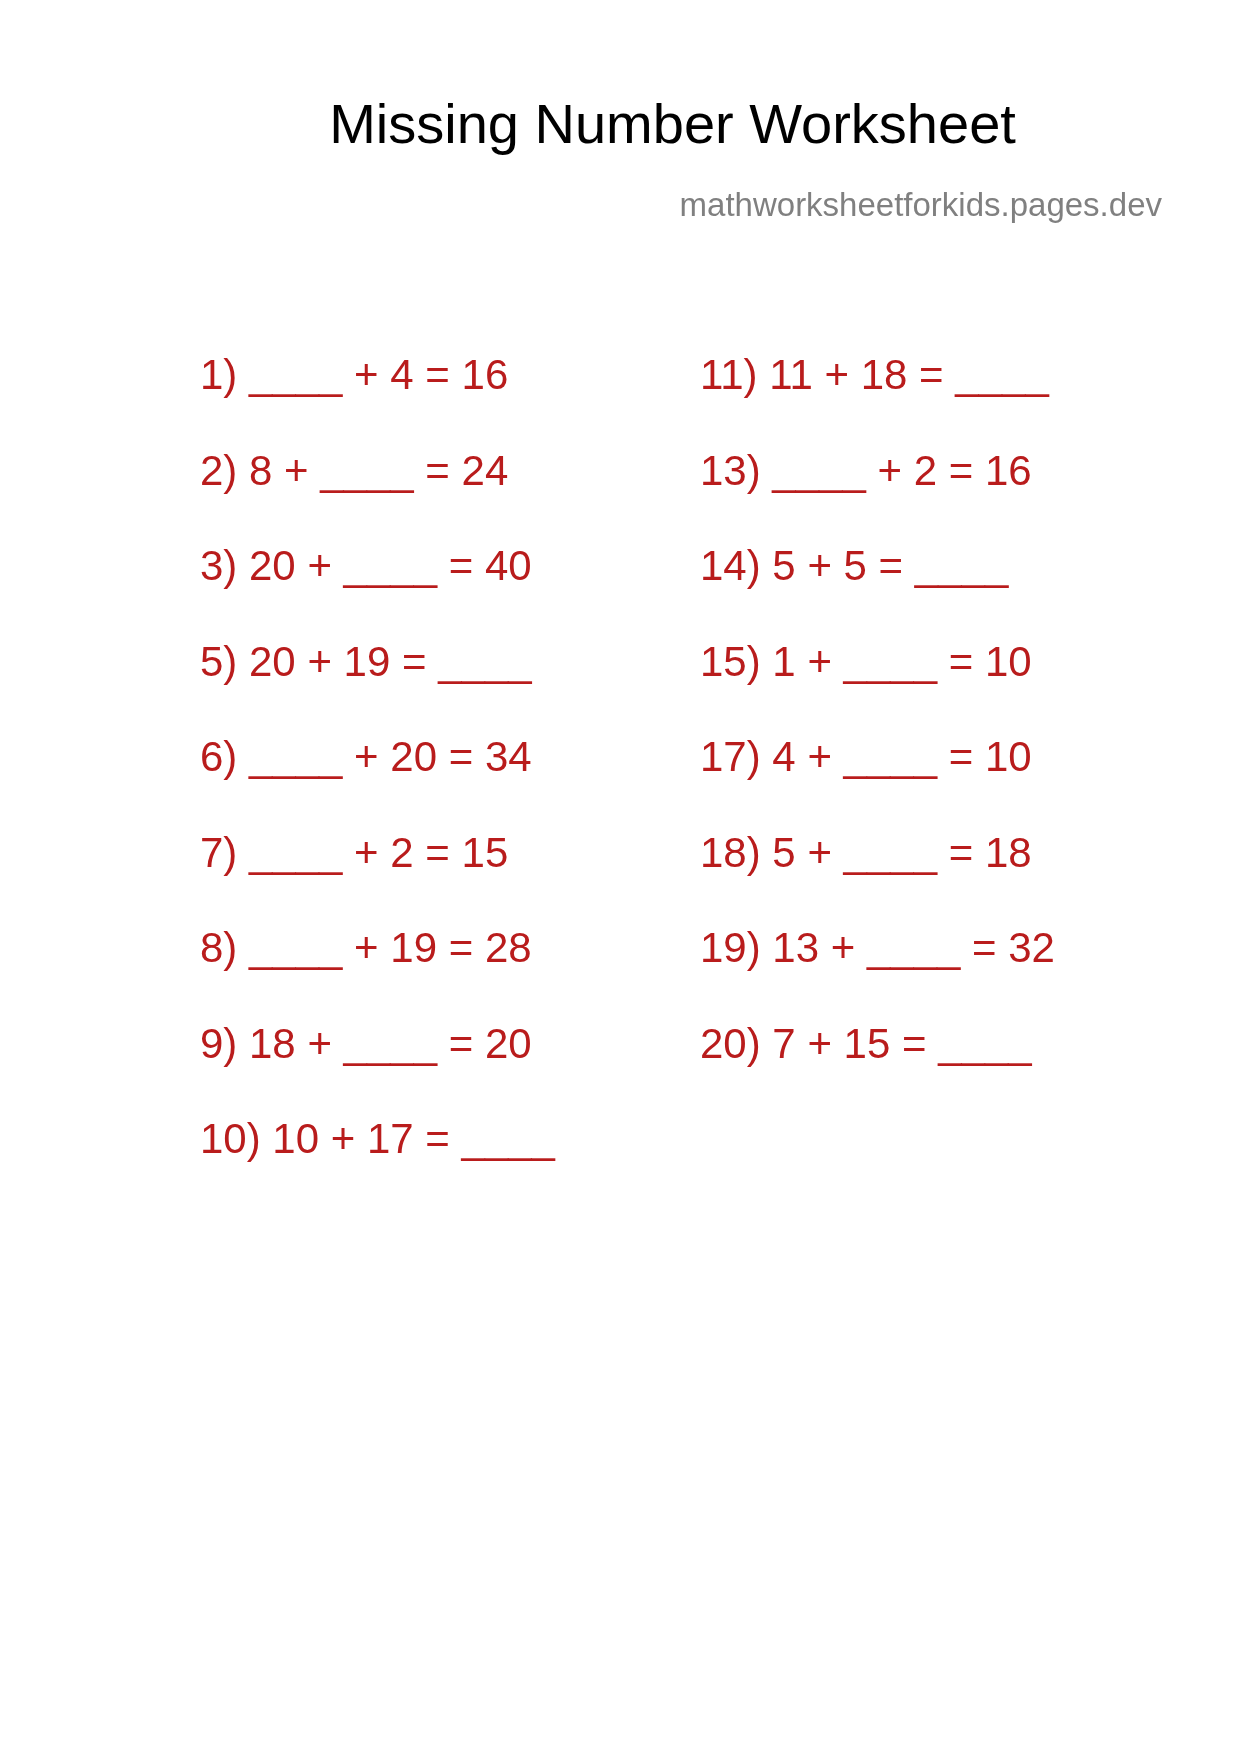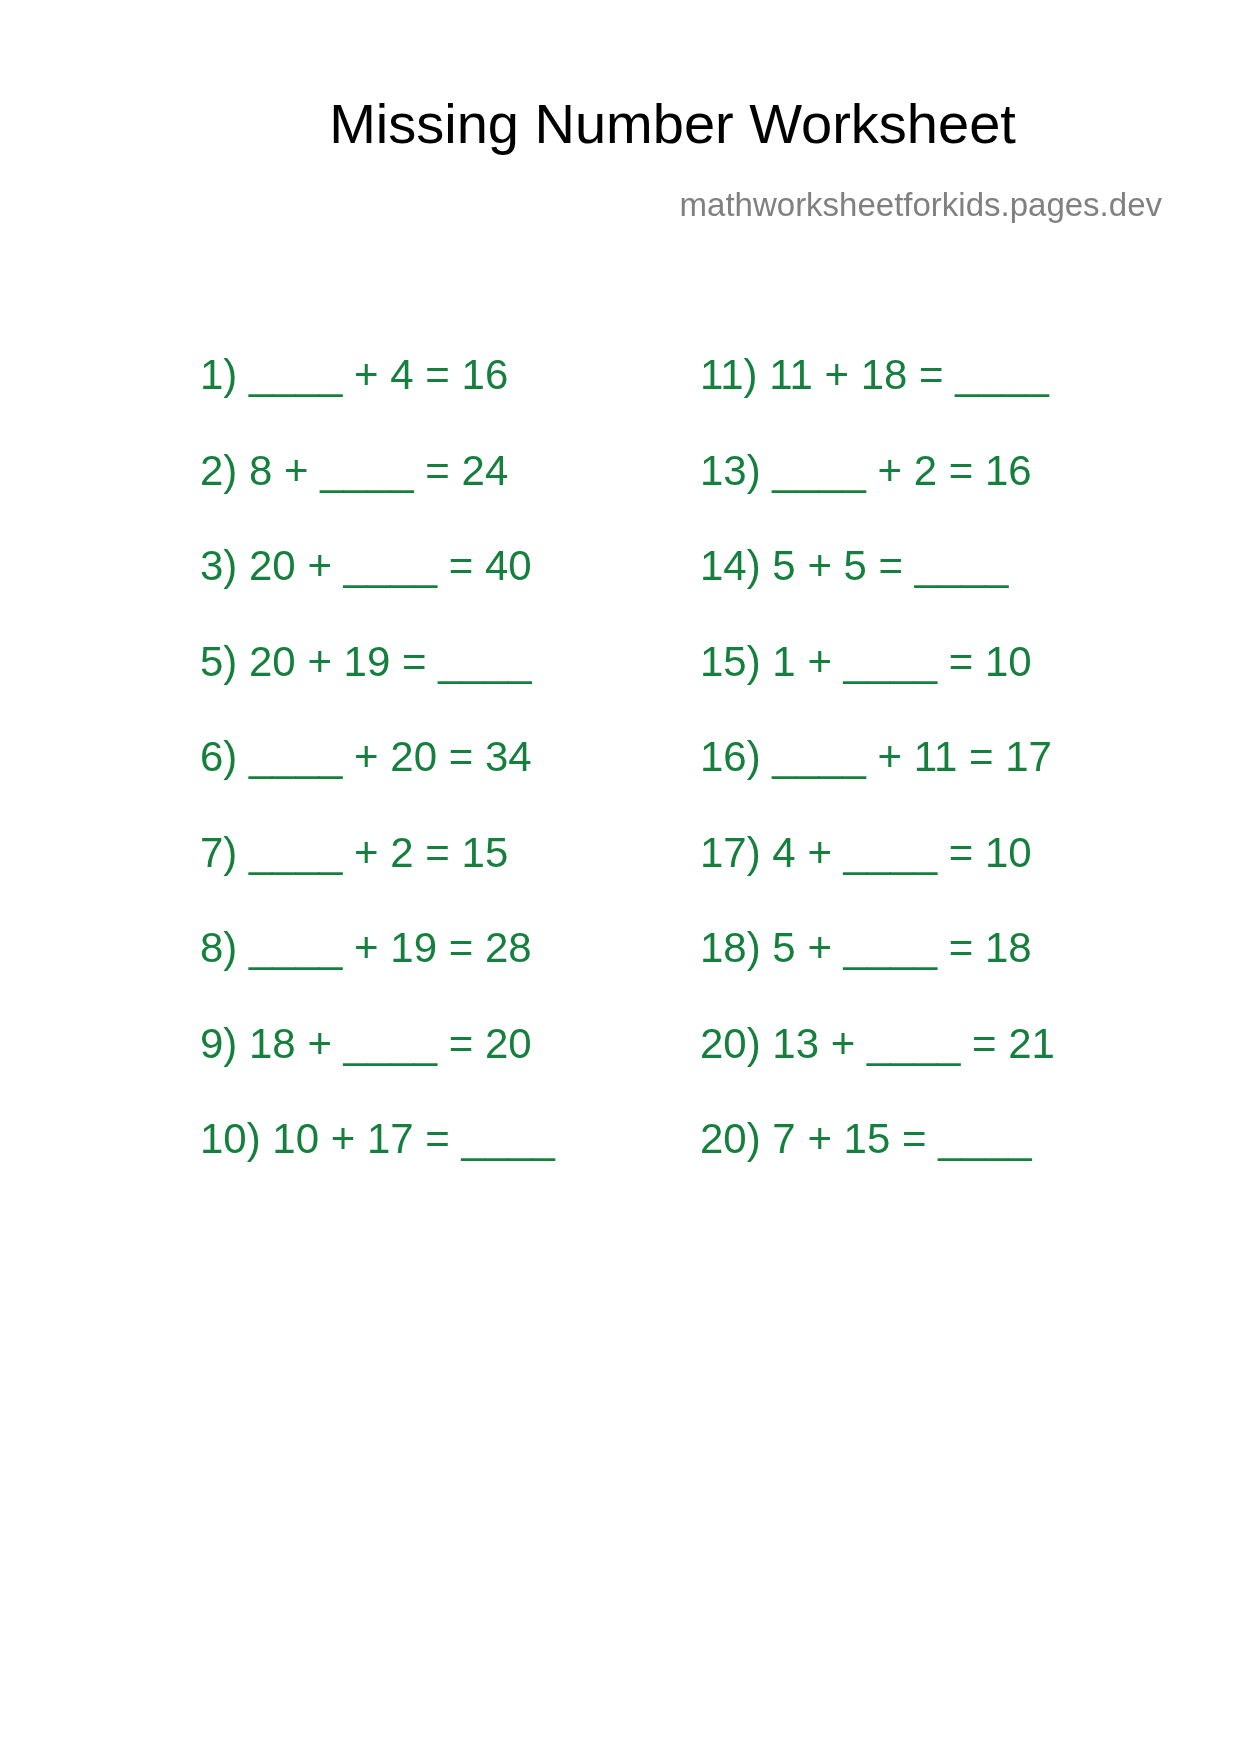--- a/index.html
+++ b/index.html
@@ -5,21 +5,21 @@
   html, body { margin: 0; padding: 0; background: #ffffff; }
   body { width: 1240px; height: 1754px; position: relative; overflow: hidden;
          font-family: "Liberation Sans", sans-serif; color: #000; }
   .title { position: absolute; left: 0; width: 1345px; top: 96px; text-align: center;
            font-size: 56px; line-height: 1; color: #000; }
   .site { position: absolute; right: 78px; top: 188px; font-size: 33px; line-height: 1;
           color: #808080; }
   .col { position: absolute; top: 350px; }
   .col.left { left: 200px; }
   .col.right { left: 700px; }
-  .problem { height: 95.5px; font-size: 42px; line-height: 50px; white-space: pre; color: #15803d; }
+  .problem { height: 95.5px; font-size: 42px; line-height: 50px; white-space: pre; color: #b91c1c; }
 </style>
 </head>
 <body>
 
 <div class="title">Missing Number Worksheet</div>
 <div class="site">mathworksheetforkids.pages.dev</div>
 
 <div class="col left">
   <div class="problem">1) ____ + 4 = 16</div>
   <div class="problem">2) 8 + ____ = 24</div>
@@ -30,18 +30,17 @@
   <div class="problem">8) ____ + 19 = 28</div>
   <div class="problem">9) 18 + ____ = 20</div>
   <div class="problem">10) 10 + 17 = ____</div>
 </div>
 
 <div class="col right">
   <div class="problem">11) 11 + 18 = ____</div>
   <div class="problem">13) ____ + 2 = 16</div>
   <div class="problem">14) 5 + 5 = ____</div>
   <div class="problem">15) 1 + ____ = 10</div>
-  <div class="problem">16) ____ + 11 = 17</div>
   <div class="problem">17) 4 + ____ = 10</div>
   <div class="problem">18) 5 + ____ = 18</div>
-  <div class="problem">20) 13 + ____ = 21</div>
+  <div class="problem">19) 13 + ____ = 32</div>
   <div class="problem">20) 7 + 15 = ____</div>
 </div>
 
 </body></html>

